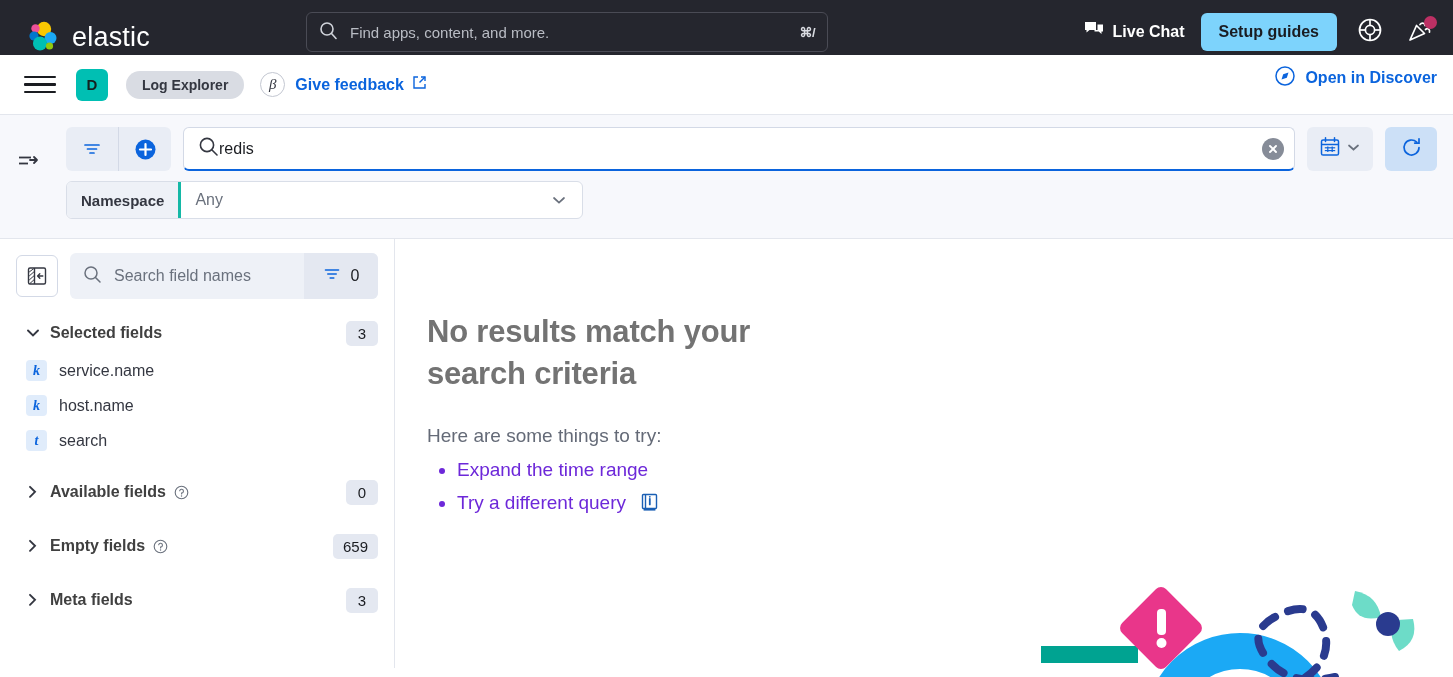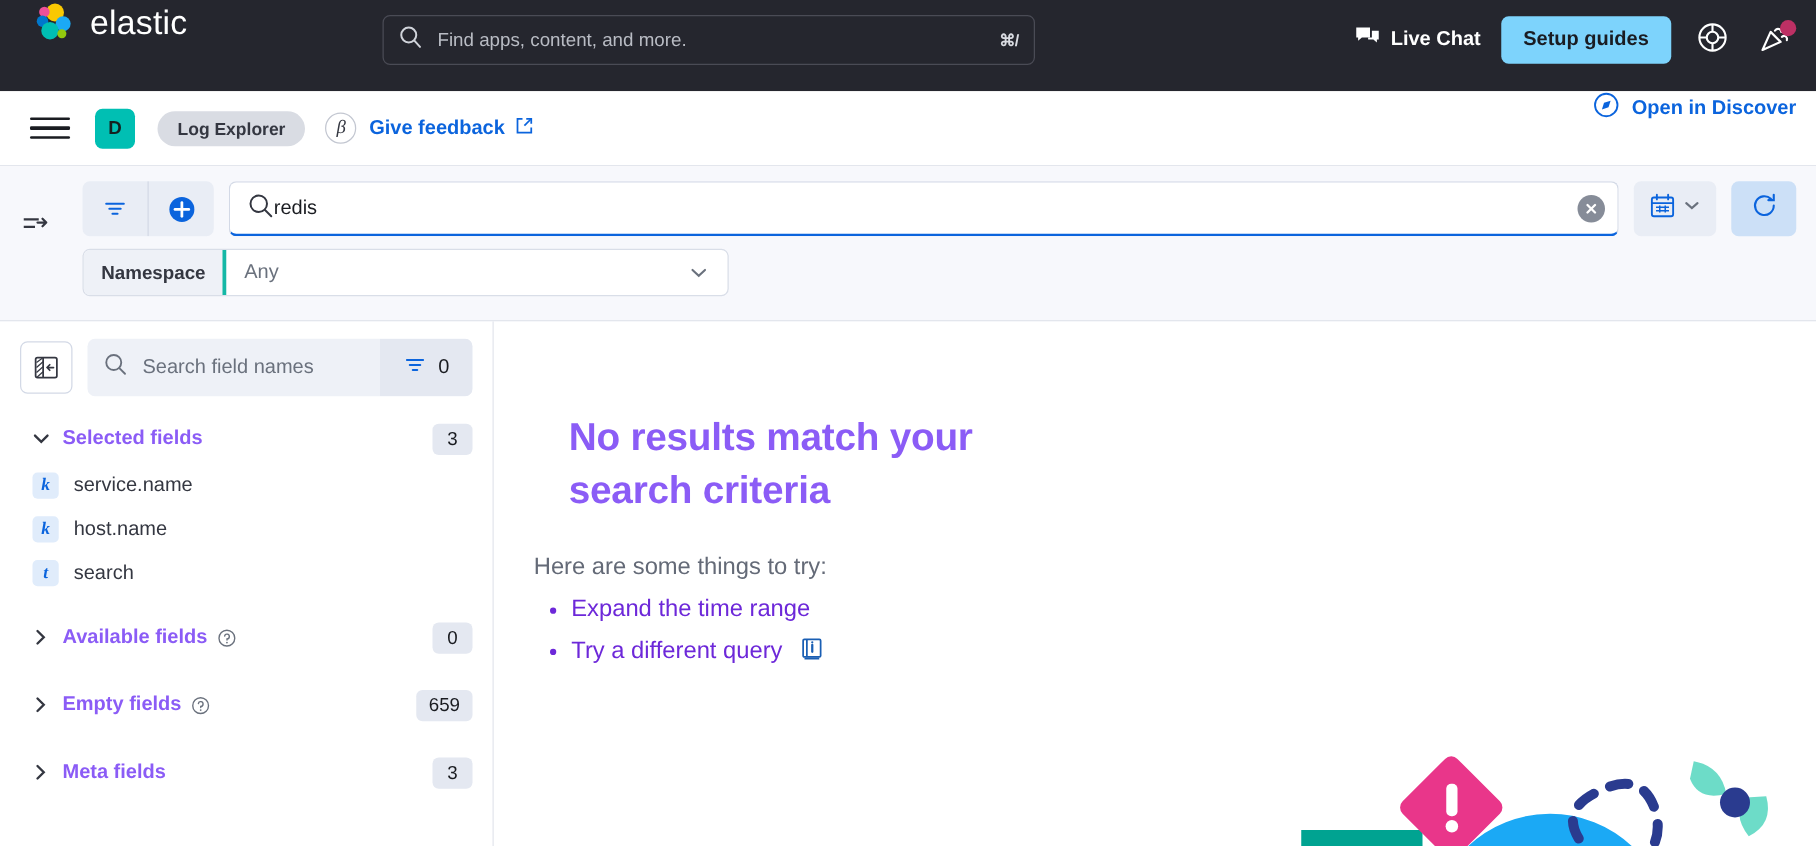--- a/index.html
+++ b/index.html
@@ -5,23 +5,23 @@
   * { box-sizing: border-box; margin: 0; padding: 0; }
   html, body {
     width: 1453px; height: 677px;
     font-family: "Liberation Sans", sans-serif;
     background: #ffffff;
     overflow: hidden;
   }
 
   
   .global-header {
-    height: 73px; width: 100%;
+    height: 55px; width: 100%;
     background: #25262e;
-    display: flex; align-items: flex-start;
+    display: flex; align-items: flex-end;
     padding: 0 16px;
     position: relative;
   }
   .brand { display: flex; align-items: center; gap: 12px; margin-left: 8px; }
   .brand-logo { width: 36px; height: 36px; position: relative; }
   .brand-name { color: #ffffff; font-size: 27px; font-weight: 400; letter-spacing: 0.2px; }
 
   .global-search {
     position: absolute; left: 306px; top: 12px;
     width: 522px; height: 40px;
@@ -80,21 +80,21 @@
     font-family: "Liberation Serif", serif; font-style: italic;
     font-size: 15px; color: #343741;
   }
   .feedback-link {
     margin-left: 10px; color: #0b64dd;
     font-size: 16px; font-weight: bold;
     display: flex; align-items: center; gap: 8px; cursor: pointer;
   }
   .app-header-right {
     position: absolute; right: 16px; top: 0; height: 46px;
-    display: flex; align-items: flex-start; gap: 18px;
+    display: flex; align-items: center; gap: 18px;
   }
   .discover-link { display: flex; align-items: center; gap: 9px; color: #0b64dd; font-size: 16px; font-weight: bold; cursor: pointer;}
   .add-data-btn {
     background: #0b64dd; color: #fff;
     border: none; border-radius: 6px;
     padding: 10px 16px; font-size: 16px; font-weight: bold;
     font-family: inherit; cursor: pointer;
     display: flex; align-items: center; gap: 10px;
   }
 
@@ -189,41 +189,41 @@
     display: flex; align-items: center; justify-content: center; gap: 10px;
     cursor: pointer;
   }
   .fs-count { font-size: 16px; color: #1a1c21; }
 
   .section-row {
     display: flex; align-items: center;
     height: 40px; margin-top: 14px; cursor: pointer;
   }
   .section-caret { width: 34px; display: flex; align-items: center; justify-content: center; }
-  .section-title { font-size: 16px; font-weight: bold; color: #8b5cf6; }
+  .section-title { font-size: 16px; font-weight: bold; color: #404040; }
   .section-help { margin-left: 8px; display: flex; align-items: center; }
   .section-badge {
     margin-left: auto; background: #e4e8f1; color: #1a1c21;
     border-radius: 5px; padding: 4px 10px;
     font-size: 15px; min-width: 32px; text-align: center;
   }
   .field-item { display: flex; align-items: center; gap: 12px; height: 35px; padding-left: 10px; cursor: pointer;}
   .field-type {
     width: 21px; height: 21px; border-radius: 4px;
     background: #e0ecfb; color: #0b64dd;
     font-family: "Liberation Serif", serif; font-style: italic; font-weight: bold;
     font-size: 14px; display: flex; align-items: center; justify-content: center;
   }
   .field-name { font-size: 16px; color: #343741; }
 
   
   .main { flex: 1; position: relative; padding: 72px 0 0 32px; }
   .empty-title {
-    font-size: 31px; font-weight: bold; color: #8b5cf6;
-    line-height: 1.35; max-width: 420px; letter-spacing: -0.2px; margin-left: 28px;
+    font-size: 31px; font-weight: bold; color: #737373;
+    line-height: 1.35; max-width: 420px; letter-spacing: -0.2px;
   }
   .empty-sub { margin-top: 30px; font-size: 19px; color: #646a77; }
   .empty-list { margin-top: 6px; padding-left: 30px; }
   .empty-list li { font-size: 19px; color: #6d28d9; line-height: 1.75; }
   .empty-list li span.doc-ico { display: inline-flex; vertical-align: -4px; margin-left: 8px; }
 
   .illustration { position: absolute; right: 0px; top: 330px; }
 </style>
 </head>
 <body>

